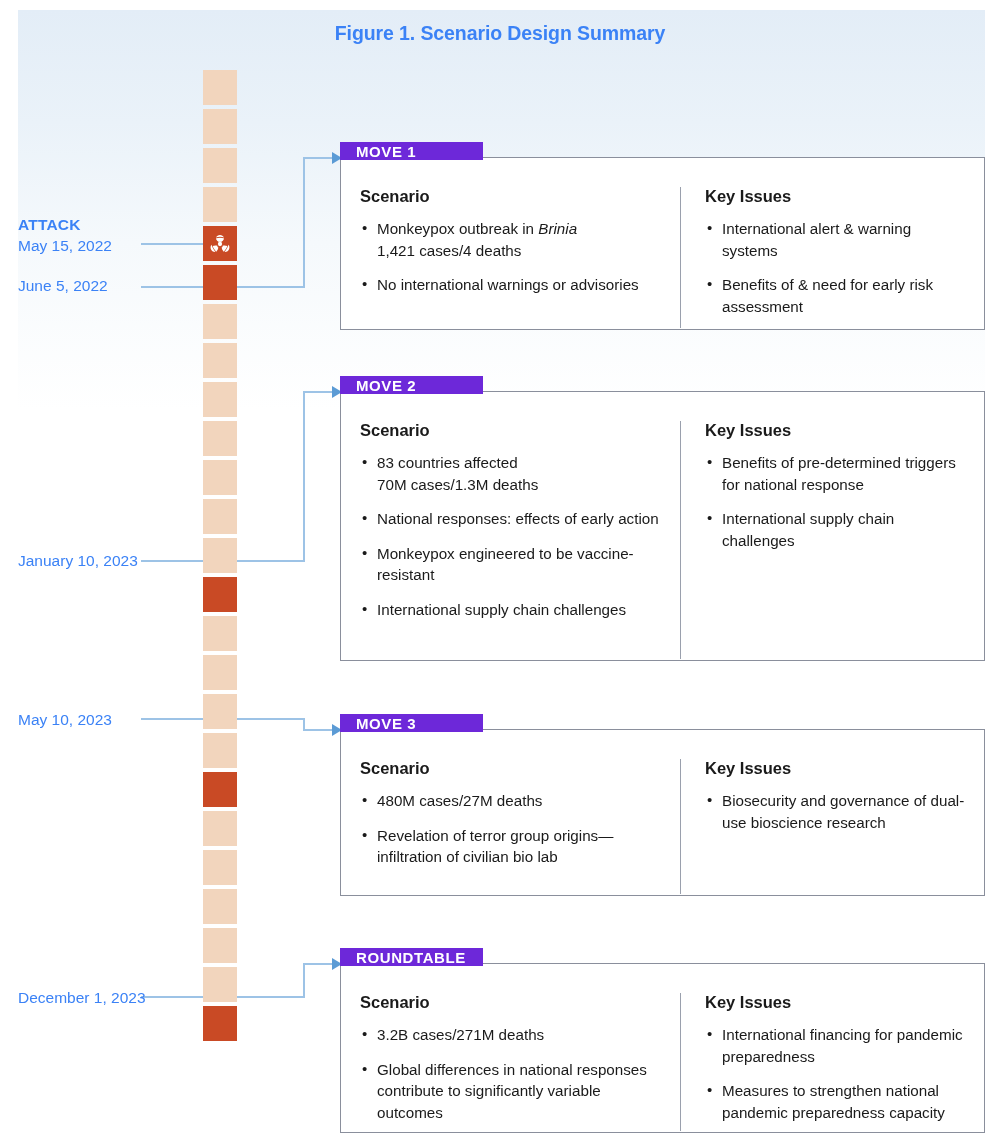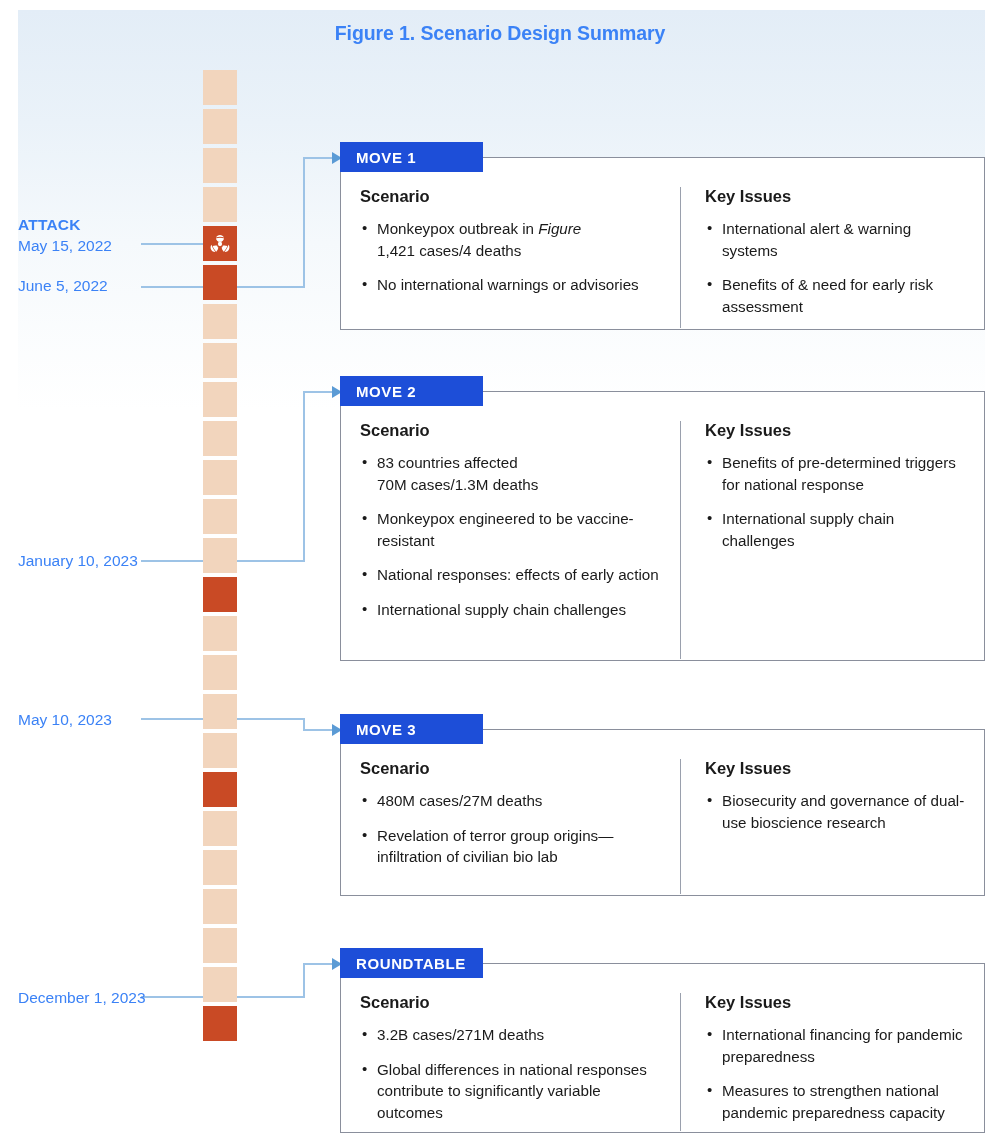--- a/index.html
+++ b/index.html
@@ -46,22 +46,22 @@
   .conn .v{width:2px;}
   .arrow{
     position:absolute;width:0;height:0;
     border-top:6px solid transparent;border-bottom:6px solid transparent;
     border-left:10px solid #5b9bd5;
   }
 
   
   .card{position:absolute;z-index:6;}
   .card-tab{
-    position:absolute;left:0;top:0;height:30px;
-    background:#1d4ed8;color:#ffffff;
+    position:absolute;left:0;top:0;height:18px;
+    background:#6d28d9;color:#ffffff;
     display:flex;align-items:center;
     padding:0 16px;box-sizing:border-box;
     font-size:15px;font-weight:bold;letter-spacing:.6px;
     z-index:3;
   }
   .card-body{
     position:absolute;left:0;top:15px;right:0;bottom:0;
     border:1px solid #8a8f9c;background:#ffffff;
     box-sizing:border-box;z-index:1;
   }
@@ -197,21 +197,21 @@
   <div class="arrow" style="left:332px;top:958px;"></div>
 </div>
 
 <div class="card" style="left:340px;top:142px;width:645px;height:188px;">
   <div class="card-body"></div>
   <div class="card-tab" style="width:143px;">MOVE 1</div>
   <div class="card-inner">
     <div class="col col-scenario">
       <div class="col-head">Scenario</div>
       <ul class="bullets">
-        <li>Monkeypox outbreak in <span class="ital">Figure</span><br>1,421 cases/4 deaths</li>
+        <li>Monkeypox outbreak in <span class="ital">Brinia</span><br>1,421 cases/4 deaths</li>
         <li>No international warnings or advisories</li>
       </ul>
     </div>
     <div class="col col-issues">
       <div class="col-head">Key Issues</div>
       <ul class="bullets">
         <li>International alert &amp; warning systems</li>
         <li>Benefits of &amp; need for early risk assessment</li>
       </ul>
     </div>
@@ -219,22 +219,22 @@
 </div>
 
 <div class="card" style="left:340px;top:376px;width:645px;height:285px;">
   <div class="card-body"></div>
   <div class="card-tab" style="width:143px;">MOVE 2</div>
   <div class="card-inner">
     <div class="col col-scenario">
       <div class="col-head">Scenario</div>
       <ul class="bullets">
         <li>83 countries affected<br>70M cases/1.3M deaths</li>
+        <li>National responses: effects of early action</li>
         <li>Monkeypox engineered to be vaccine-resistant</li>
-        <li>National responses: effects of early action</li>
         <li>International supply chain challenges</li>
       </ul>
     </div>
     <div class="col col-issues">
       <div class="col-head">Key Issues</div>
       <ul class="bullets">
         <li>Benefits of pre-determined triggers for national response</li>
         <li>International supply chain challenges</li>
       </ul>
     </div>

